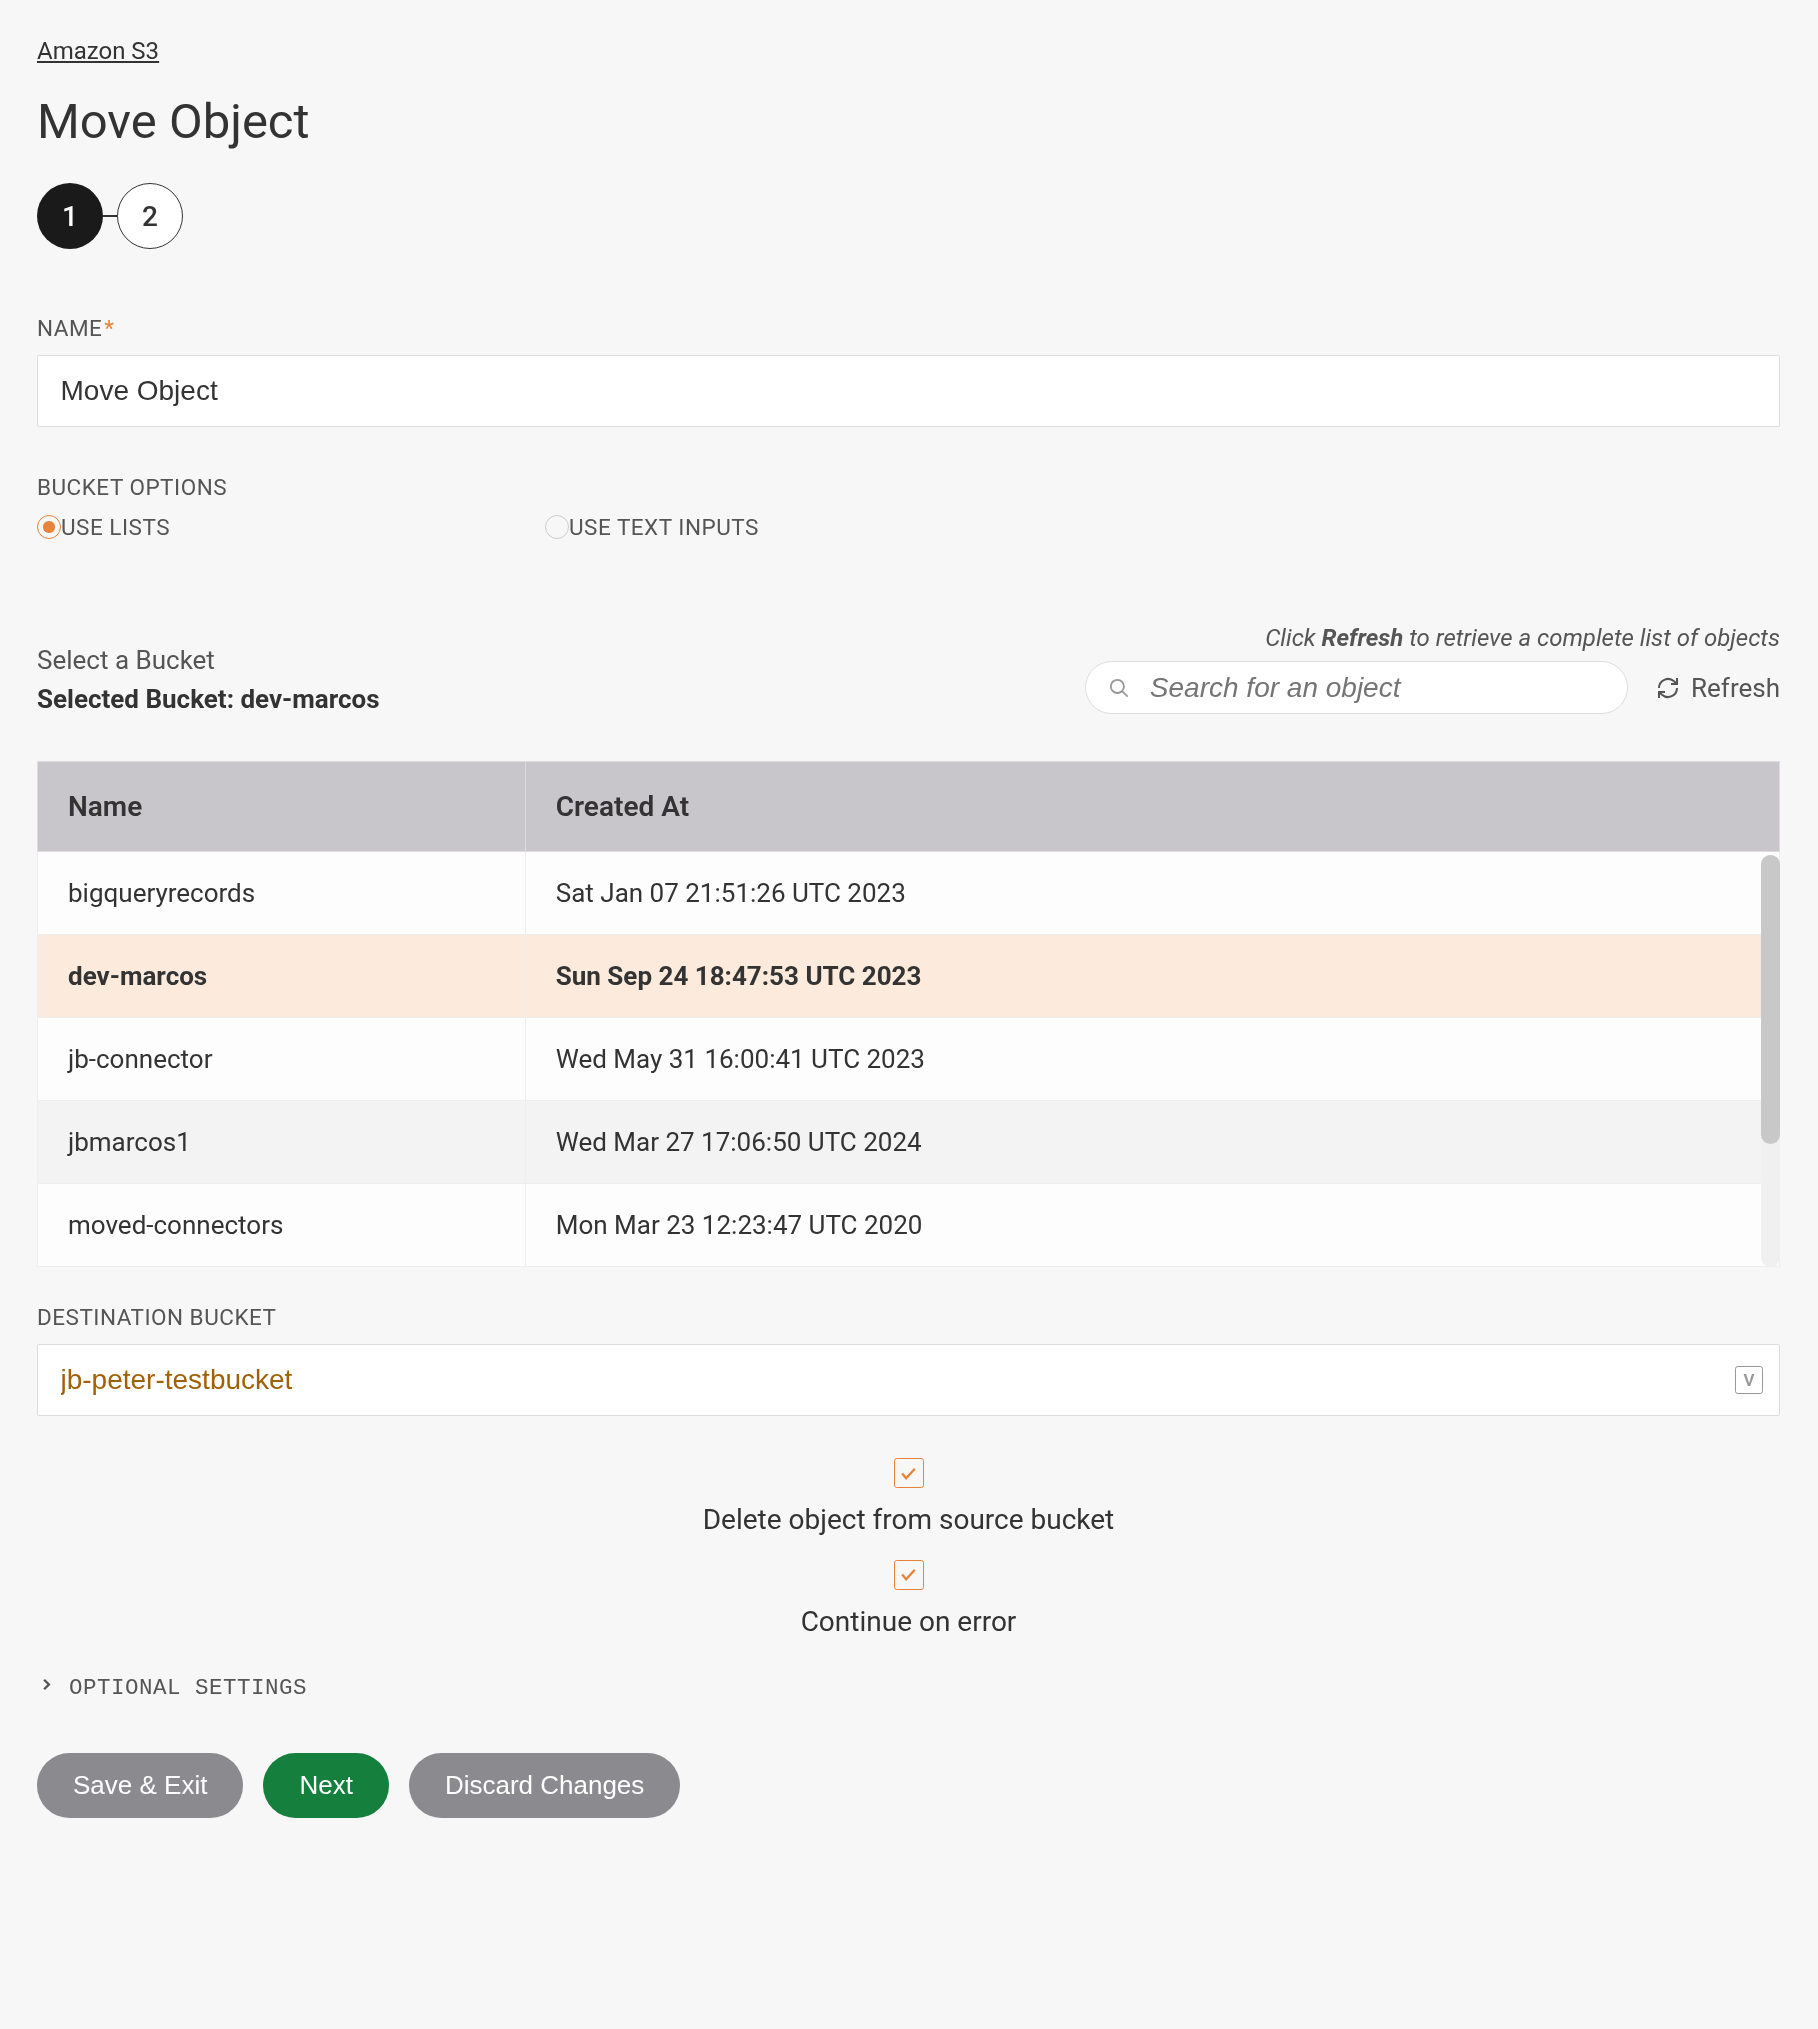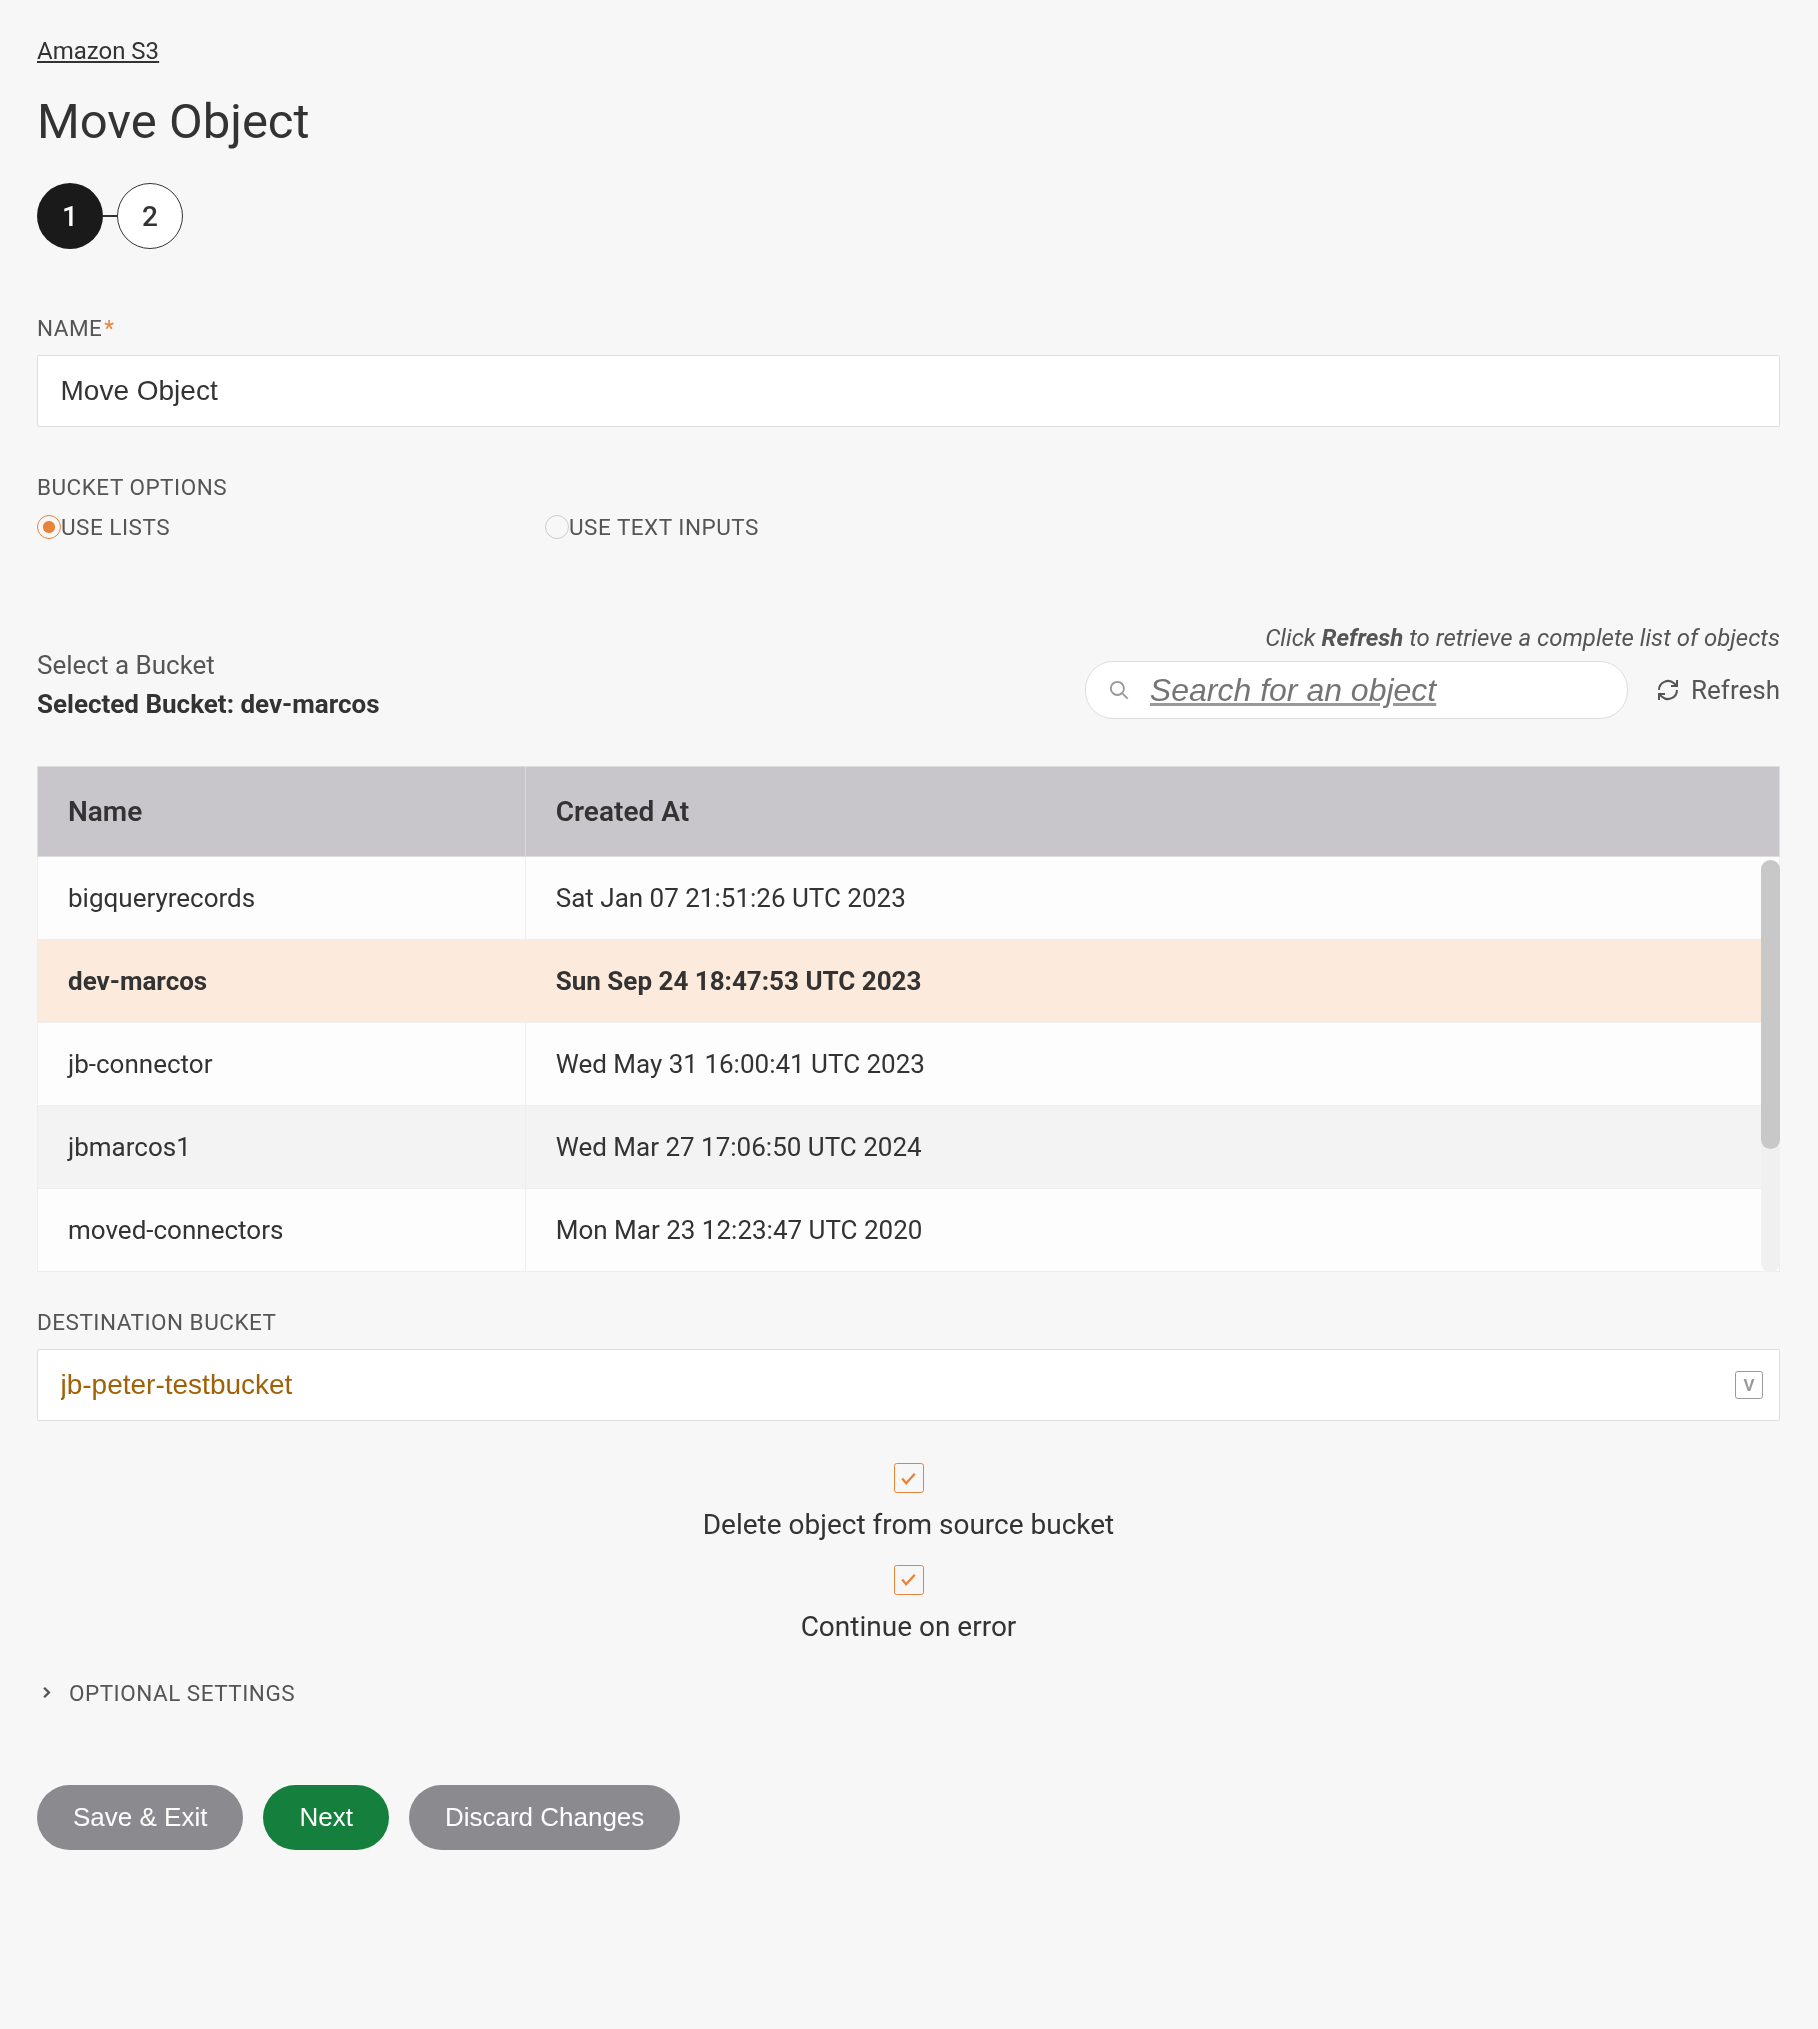--- a/index.html
+++ b/index.html
@@ -159,26 +159,25 @@
       padding: 9.4px 22.5px;
       width: 543px;
     }
     .search-box svg {
       flex-shrink: 0;
       margin-right: 19px;
     }
     .search-input {
       border: none;
       outline: none;
-      font-size: 32px;
+      font-size: 28px;
       font-style: italic;
       color: #999;
       width: 100%;
       background: transparent;
-      text-decoration: underline;
     }
     .refresh-btn {
       display: flex;
       align-items: center;
       gap: 11.2px;
       font-size: 26px;
       color: #555;
       cursor: pointer;
     }
     .table-wrapper {
@@ -285,25 +284,26 @@
       align-items: center;
       justify-content: center;
       flex-shrink: 0;
     }
     .checkbox-label {
       font-size: 28px;
       color: #333;
     }
     .optional-settings {
       display: flex;
-      align-items: center;
+      align-items: flex-start;
       gap: 13px;
       margin-top: 37px;
-      margin-bottom: 79px;
-      cursor: pointer;
+      margin-bottom: 52px;
+      cursor: pointer;
+      font-family: Liberation Mono, monospace;
     }
     .optional-label {
       font-size: 22.5px;
       color: #555;
       letter-spacing: 0.5px;
     }
     .button-row {
       display: flex;
       gap: 20px;
     }

